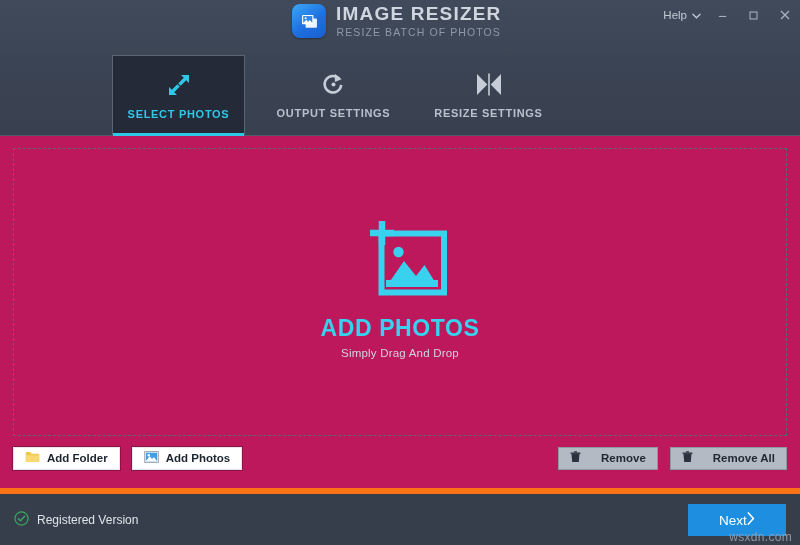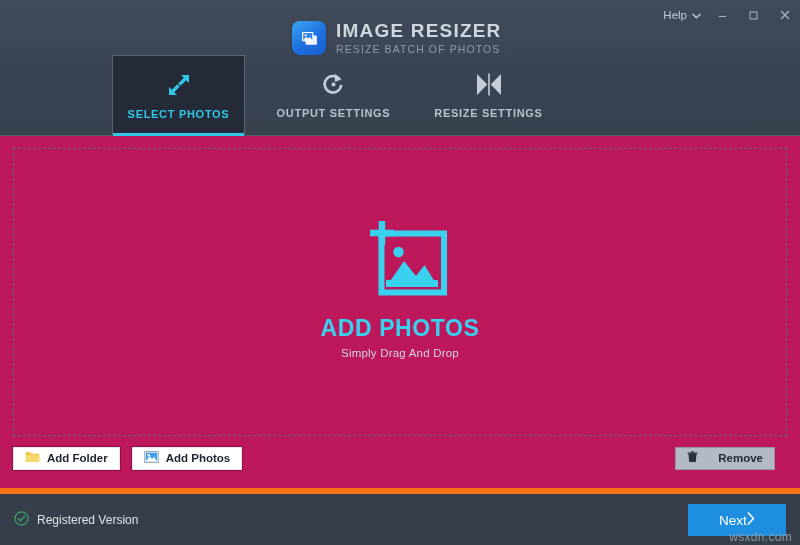--- a/index.html
+++ b/index.html
@@ -27,21 +27,21 @@
   
   .titlebar {
     position: relative;
     height: 55px;
     background: linear-gradient(180deg, #404a5a 0%, #3d4655 100%);
     flex: 0 0 auto;
   }
   .brand {
     position: absolute;
     left: 292px;
-    top: 21px;
+    top: 4px;
     display: flex;
     align-items: center;
     gap: 10px;
   }
   .brand-logo {
     width: 34px;
     height: 34px;
     border-radius: 8px;
     background: linear-gradient(145deg, #3aa8f5 0%, #1e6fe0 55%, #1a5fd0 100%);
     display: flex;
@@ -54,20 +54,21 @@
     font-size: 19px;
     font-weight: bold;
     color: #cfd6e0;
     letter-spacing: 1.2px;
   }
   .brand-sub {
     font-size: 10.5px;
     color: #8e98a8;
     letter-spacing: 1.1px;
     margin-top: 4px;
+    text-align: center;
   }
 
   .win-controls {
     position: absolute;
     right: 0;
     top: 0;
     height: 30px;
     display: flex;
     align-items: center;
   }
@@ -411,20 +412,30 @@
             <path d="M1.6 3 H10.4 L9.6 12 H2.4 Z" fill="#2b3340"></path>
             <rect x="0.6" y="1.6" width="10.8" height="1.5" fill="#2b3340"></rect>
             <rect x="4.3" y="0.2" width="3.4" height="1.4" fill="#2b3340"></rect>
           </svg>
         </span>
         <span>Remove</span>
       </div>
 
       <div class="gap"></div>
 
+      <div class="btn grey">
+        <span>
+          <svg width="11" height="12" viewBox="0 0 12 13">
+            <path d="M1.6 3 H10.4 L9.6 12 H2.4 Z" fill="#2b3340"></path>
+            <rect x="0.6" y="1.6" width="10.8" height="1.5" fill="#2b3340"></rect>
+            <rect x="4.3" y="0.2" width="3.4" height="1.4" fill="#2b3340"></rect>
+          </svg>
+        </span>
+        <span>Remove All</span>
+      </div>
 
     </div>
   </div>
 
   <div class="footer">
 
     <div class="reg">
       <span>
         <svg width="15" height="15" viewBox="0 0 16 16">
           <circle cx="8" cy="8" r="7" stroke="#3aa85f" stroke-width="1.3" fill="none"></circle>

